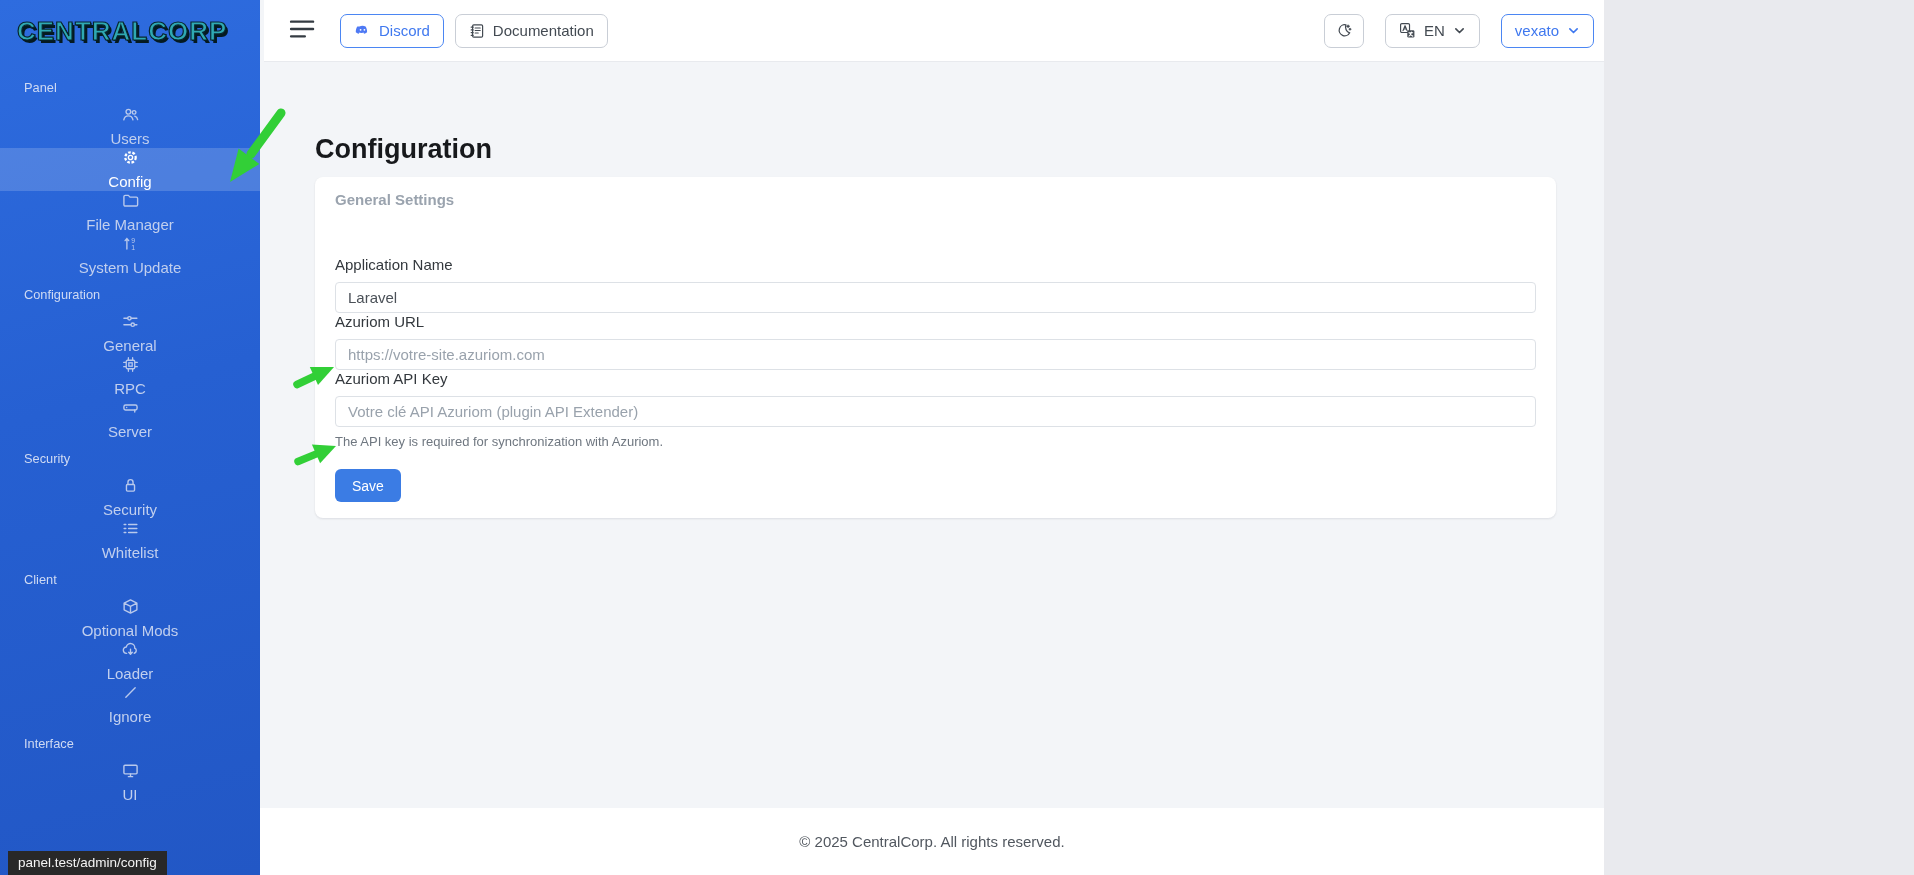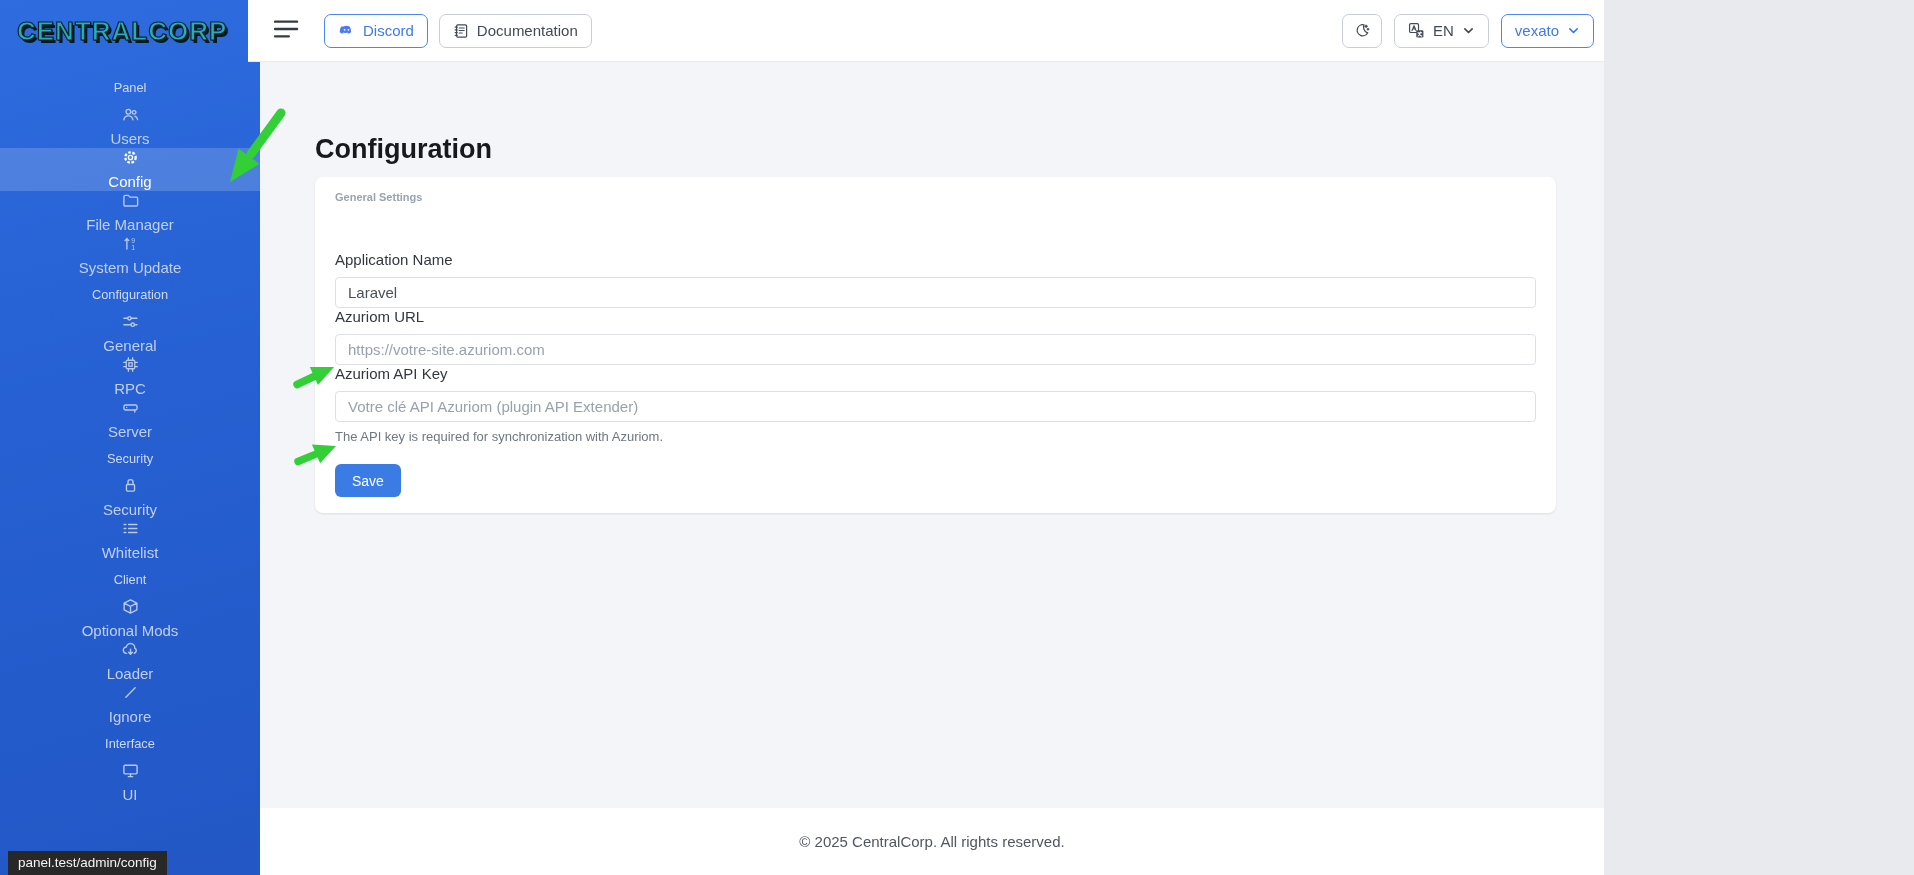--- a/index.html
+++ b/index.html
@@ -10,49 +10,49 @@
   
   .sidebar { position:absolute; left:0; top:0; bottom:0; width:260px;
     background:linear-gradient(165deg,#2e6cdf 0%,#2660d2 45%,#2257c5 100%); z-index:5; }
   .logo { height:62px; display:flex; align-items:center; padding-left:17px; cursor:pointer; }
   .logo span {
     font-size:26px; font-weight:800; letter-spacing:1px; text-transform:uppercase;
     color:#2fa9b2; -webkit-text-stroke:1.2px #07262e;
     text-shadow:2.5px 2.5px 0 #051a21, 1px 1px 0 #07262e; white-space:nowrap;
   }
   .nav { padding-top:16px; }
-  .nav-label { padding:0 24px; margin:10px 0 10px; font-size:12.8px; color:#cfdaf3;text-align:center; }
+  .nav-label { padding:0 24px; margin:10px 0 10px; font-size:12.8px; color:#cfdaf3; }
   .nav .nav-label:first-child { margin-top:2px; }
   .nav-item { display:flex; align-items:center; gap:6px; height:43px; padding:0 24px;
     color:#c1cfee; font-size:15px; cursor:pointer; text-decoration:none;flex-direction:column; }
   .nav-item .ic { width:19px; height:19px; display:flex; align-items:center; justify-content:center; color:#b9c9ec; }
   .nav-item.active { background:rgba(255,255,255,.17); color:#ffffff; }
   .nav-item.active .ic { color:#ffffff; }
   .ic svg { width:17px; height:17px; display:block; }
 
   
-  .topbar { position:absolute; left:248px; right:0; top:0; height:62px; background:#fff;
+  .topbar { position:absolute; left:264px; right:0; top:0; height:62px; background:#fff;
     border-bottom:1px solid #e8eaee; display:flex; align-items:center; padding:0 10px 0 24px; z-index:6; }
   .menu-btn { width:30px; height:26px; border:none; background:transparent; cursor:pointer; padding:0; margin-right:22px; color:#343b42; }
   .btn { display:inline-flex; align-items:center; gap:8px; height:34px; padding:0 13px;
     border-radius:7px; background:#fff; font-size:15px; cursor:pointer; font-family:inherit; }
   .btn svg { display:block; }
   .btn-outline-blue { border:1px solid #4b86f3; color:#3f78ef; }
   .btn-outline-gray { border:1px solid #c9ced6; color:#434a52; }
   .btn + .btn { margin-left:11px; }
-  .topbar-right { margin-left:auto; display:flex; gap:1px; }
+  .topbar-right { margin-left:auto; display:flex; gap:10px; }
   .icon-btn { width:40px; justify-content:center; padding:0; }
 
   
   .main { position:absolute; left:260px; top:62px; right:0; bottom:0; background:#f3f5f8; }
   .content { padding:72px 48px 0 55px; }
   .page-title { margin:0 0 12px; font-size:27px; font-weight:600; color:#17191c; }
   .card { background:#fff; border-radius:8px; padding:14px 20px 16px;
     box-shadow:0 1px 2px rgba(16,24,40,.05), 0 1px 3px rgba(16,24,40,.05); }
-  .card-title { margin:0 0 48px; font-size:11px; font-weight:700; color:#9aa3ae; }
+  .card-title { margin:0 0 48px; font-size:15px; font-weight:700; color:#9aa3ae; }
   .field { }
   .field label { display:block; font-size:15px; color:#33383d; margin-bottom:9px; }
   .field input { display:block; width:100%; height:31px; padding:0 12px; font-size:15px;
     color:#4b5158; border:1px solid #dde1e6; border-radius:4px; outline:none; background:#fff; font-family:inherit; }
   .field input::placeholder { color:#99a2ac; }
   .help { font-size:13px; color:#6f7780; margin-top:7px; }
   .save-btn { margin-top:20px; height:33px; padding:0 17px; background:#3b7ce4; color:#fff;
     border:none; border-radius:6px; font-size:14px; cursor:pointer; font-family:inherit; }
 
   .footer { position:absolute; left:0; right:0; bottom:0; height:67px; background:#fff;

